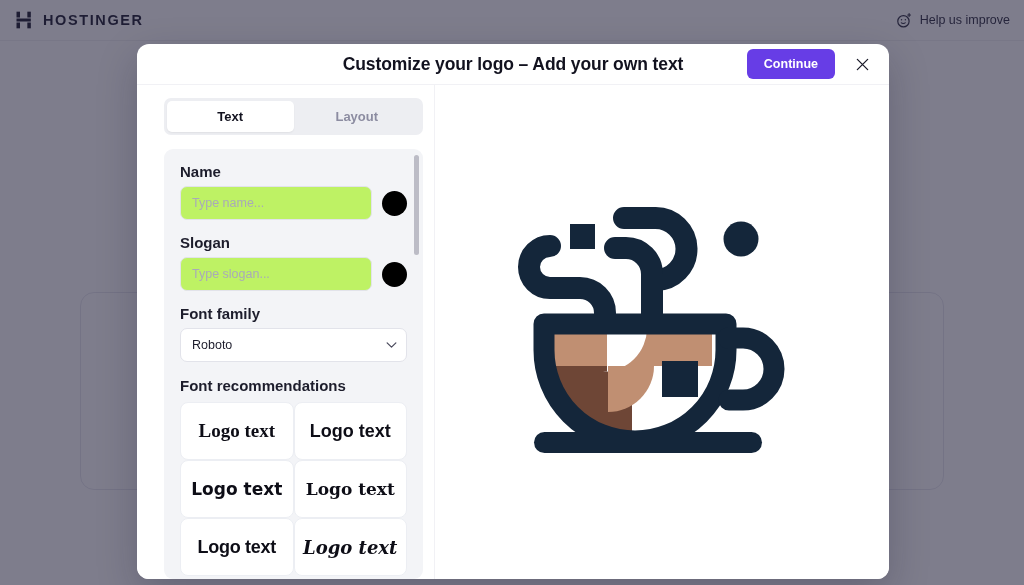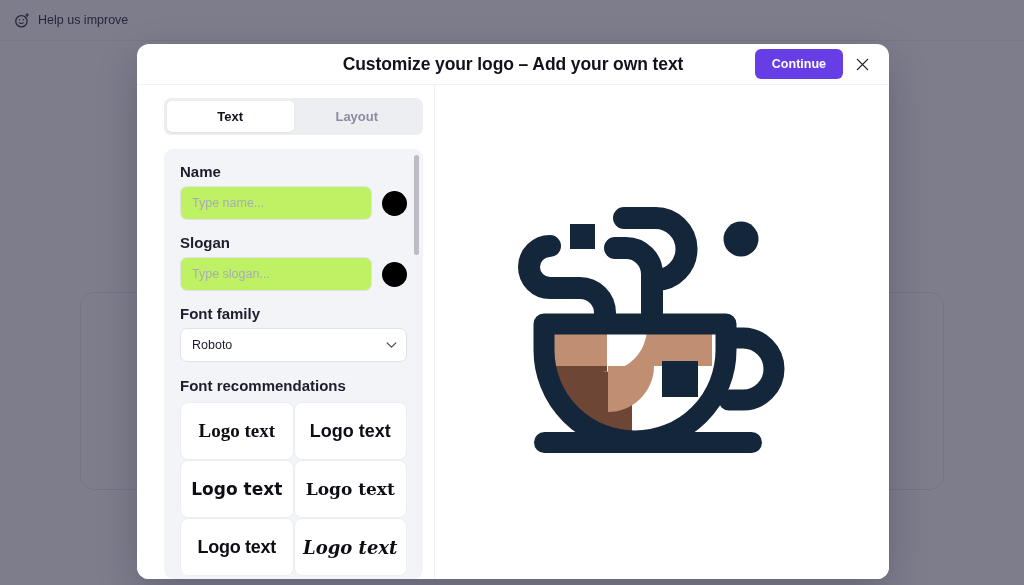--- a/index.html
+++ b/index.html
@@ -70,21 +70,21 @@
     position: relative;
     border-bottom: 1px solid #f1f1f5;
   }
   #modal-title {
     position: absolute; left: 0; right: 0; text-align: center;
     font-size: 17.5px; font-weight: 700; color: #12121f;
     letter-spacing: -0.1px;
     pointer-events: none;
   }
   #header-actions {
-    margin-left: auto; display: flex; align-items: center; gap: 8px;
+    margin-left: auto; display: flex; align-items: center; gap: 16px;
     position: relative; z-index: 2;
   }
   #continue-btn {
     background: #673de6; color: #ffffff;
     border: none; border-radius: 6px;
     font-family: inherit;
     font-size: 12.5px; font-weight: 700;
     padding: 8px 17px;
     cursor: pointer;
   }
@@ -215,20 +215,30 @@
     border-left: 1px solid #f1f1f5;
   }
   #preview-logo { width: 300px; height: 272px; display: block; }
 </style>
 </head>
 <body>
 
 <div id="app-page">
 
   <div id="topbar">
+    <div class="brand">
+      <svg class="brand-mark" viewBox="0 0 24 24">
+        <rect x="3" y="2" width="4.2" height="7" fill="#1b1b2f"></rect>
+        <rect x="3" y="15" width="4.2" height="7" fill="#1b1b2f"></rect>
+        <rect x="16" y="2" width="4.2" height="7" fill="#1b1b2f"></rect>
+        <rect x="16" y="15" width="4.2" height="7" fill="#1b1b2f"></rect>
+        <rect x="3" y="10.2" width="17.2" height="3.6" fill="#1b1b2f"></rect>
+      </svg>
+      <span class="brand-text">HOSTINGER</span>
+    </div>
     <div class="help">
       <svg class="smiley" viewBox="0 0 24 24">
         <circle cx="10.5" cy="13" r="8" fill="none" stroke="#2d2d3f" stroke-width="1.7"></circle>
         <circle cx="7.8" cy="11" r="1" fill="#2d2d3f"></circle>
         <circle cx="13.2" cy="11" r="1" fill="#2d2d3f"></circle>
         <path d="M7.5 15.2c.9 1.3 4.6 1.3 5.6 0" fill="none" stroke="#2d2d3f" stroke-width="1.5" stroke-linecap="round"></path>
         <path d="M18.5 2.2v4M16.5 4.2h4" stroke="#2d2d3f" stroke-width="1.6" stroke-linecap="round"></path>
       </svg>
       <span class="help-label">Help us improve</span>
     </div>

